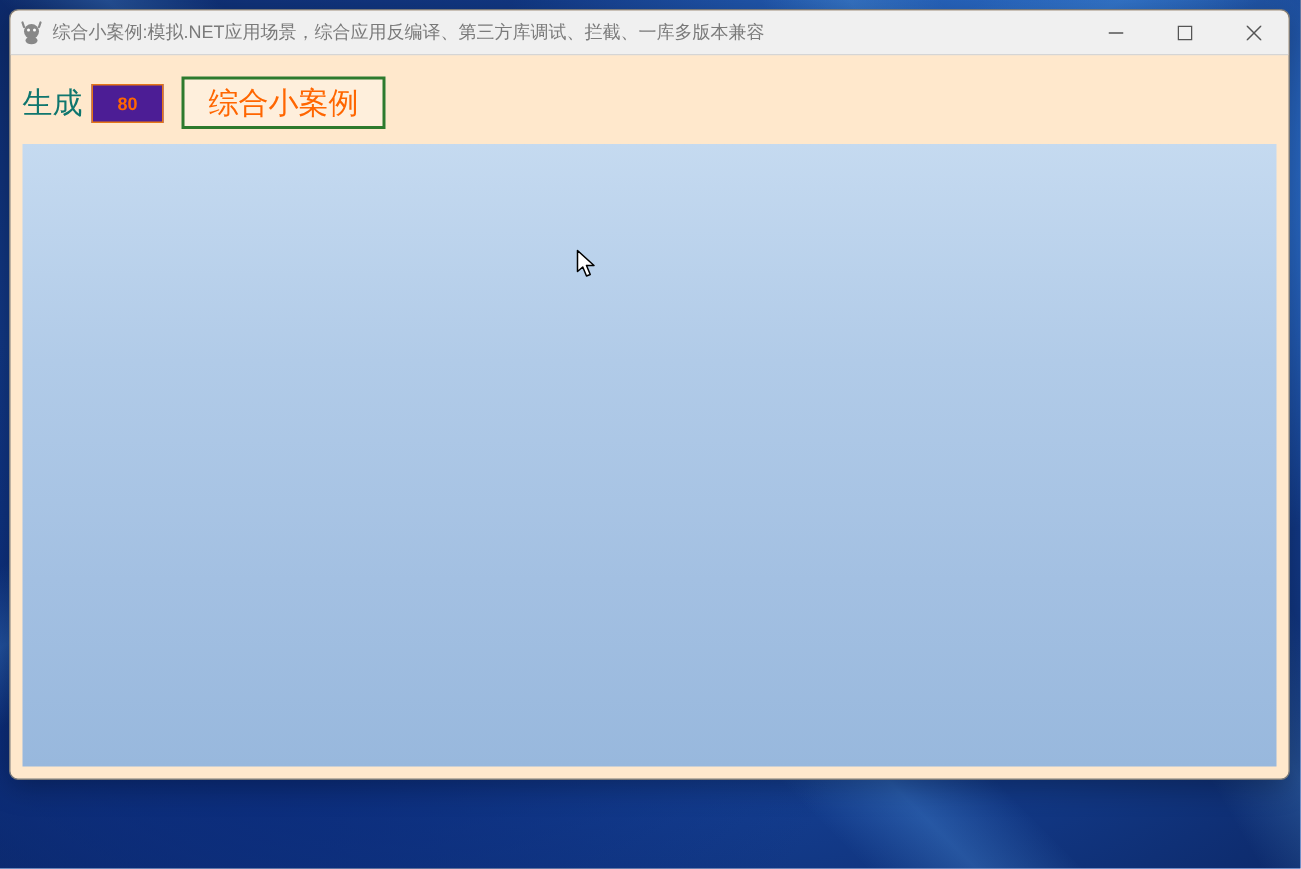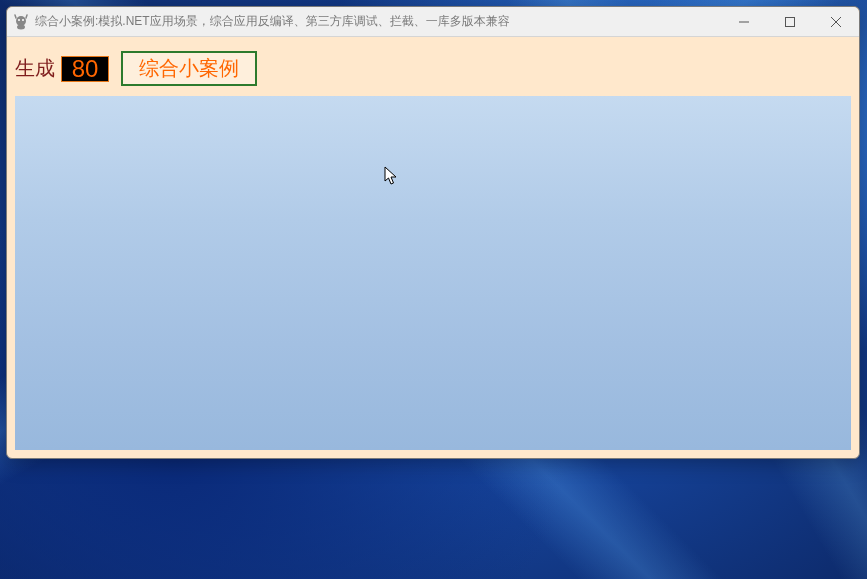--- a/index.html
+++ b/index.html
@@ -29,21 +29,21 @@
       background:
         linear-gradient(45deg, transparent 40%, rgba(100,180,255,0.25) 45%, transparent 50%),
         linear-gradient(-30deg, transparent 55%, rgba(80,160,240,0.3) 60%, transparent 65%),
         linear-gradient(60deg, transparent 70%, rgba(120,200,255,0.2) 75%, transparent 80%);
     }
     .window {
       position: absolute;
       left: 6px;
       top: 6px;
       width: 854px;
-      height: 453px;
+      height: 514px;
       background: #ffe8cc;
       border: 1px solid #7a7a7a;
       border-radius: 6px;
       box-shadow: 0 4px 20px rgba(0,0,0,0.3);
       display: flex;
       flex-direction: column;
       overflow: hidden;
     }
     .titlebar {
       height: 30px;
@@ -82,33 +82,34 @@
       cursor: default;
     }
     .toolbar {
       padding: 14px 8px 10px 8px;
       display: flex;
       align-items: center;
       gap: 6px;
       font-size: 20px;
     }
     .label-blue {
-      color: #7f1d1d;
+      color: #0f766e;
       font-size: 20px;
     }
     .count-input {
       width: 48px;
       height: 26px;
       border: 1.5px solid #e67617;
-      background: #000000;
+      background: #4c1d95;
       color: #ff6600;
-      font-size: 24px;
+      font-size: 12px;
       text-align: center;
       font-family: inherit;
       padding: 0 2px;
+      font-weight: bold;
     }
     .start-btn {
       border: 2px solid #2d7a2d;
       background: #feefdc;
       color: #ff6600;
       font-size: 20px;
       padding: 2px 16px;
       font-family: inherit;
       cursor: default;
       margin-left: 6px;

